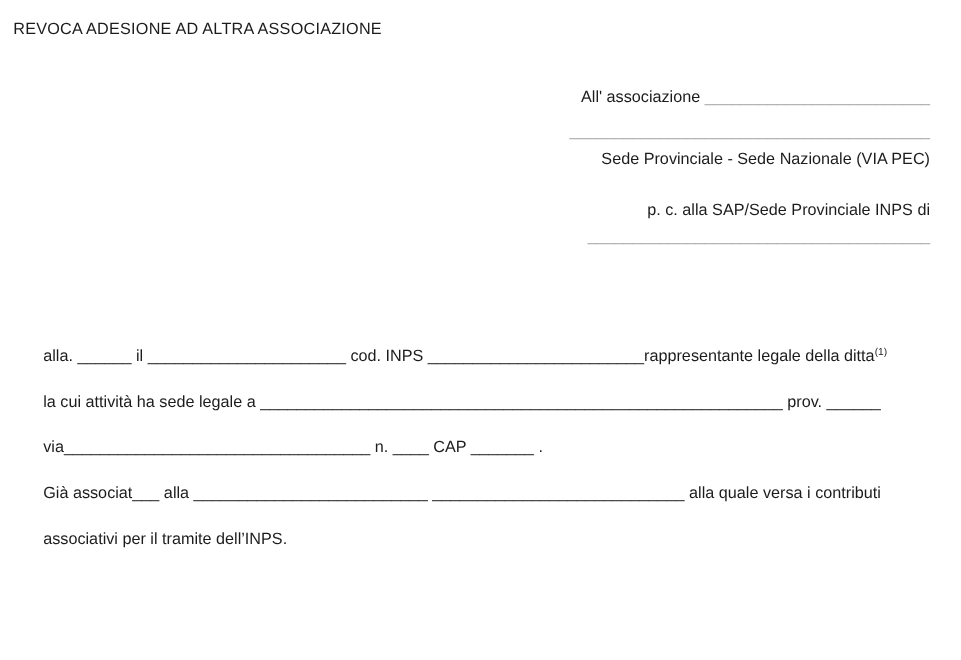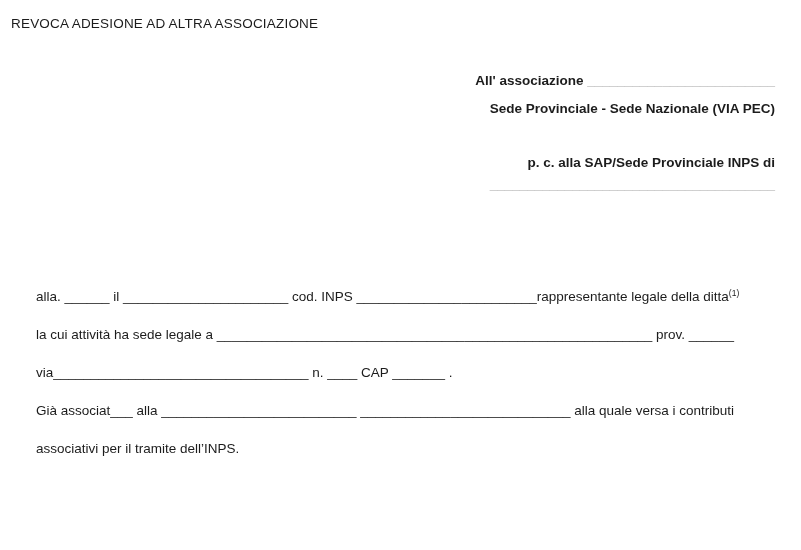--- a/index.html
+++ b/index.html
@@ -34,25 +34,24 @@
     position: absolute;
     top: 70px;
     right: 26px;
     width: 320px;
     text-align: right;
     font-size: 13.5px;
   }
   .hrow {
     line-height: 22px;
     white-space: pre;
-    font-weight: bold;
   }
   .hrow.r1 { margin-bottom: 6px; }
   .hrow.r2 { margin-bottom: 2px; }
-  .hrow.r3 { margin-bottom: 32px; }
+  .hrow.r3 { margin-bottom: 20px; }
   .blank {
     color: var(--blank-color);
   }
   .body-block {
     position: absolute;
     left: 36px;
     top: 278px;
     width: 740px;
     font-size: 13.5px;
   }
@@ -68,20 +67,21 @@
 </style>
 </head>
 <body>
 
 <div class="page">
 
   <h1 class="title">REVOCA ADESIONE AD ALTRA ASSOCIAZIONE</h1>
 
   <div class="header-block">
     <div class="hrow r1"><span>All' associazione </span><span class="blank">_________________________</span></div>
+    <div class="hrow r2 blank">________________________________________</div>
     <div class="hrow r3">Sede Provinciale - Sede Nazionale (VIA PEC)</div>
     <div class="hrow r4">p. c. alla SAP/Sede Provinciale INPS di</div>
     <div class="hrow r5 blank">______________________________________</div>
   </div>
 
   <div class="body-block">
     <div class="line"><span>alla. ______ il ______________________ cod. INPS ________________________rappresentante legale della ditta</span><sup>(1)</sup></div>
     <div class="line">la cui attività ha sede legale a __________________________________________________________ prov. ______</div>
     <div class="line">via__________________________________ n. ____ CAP _______ .</div>
     <div class="line">Già associat___ alla __________________________ ____________________________ alla quale versa i contributi</div>

